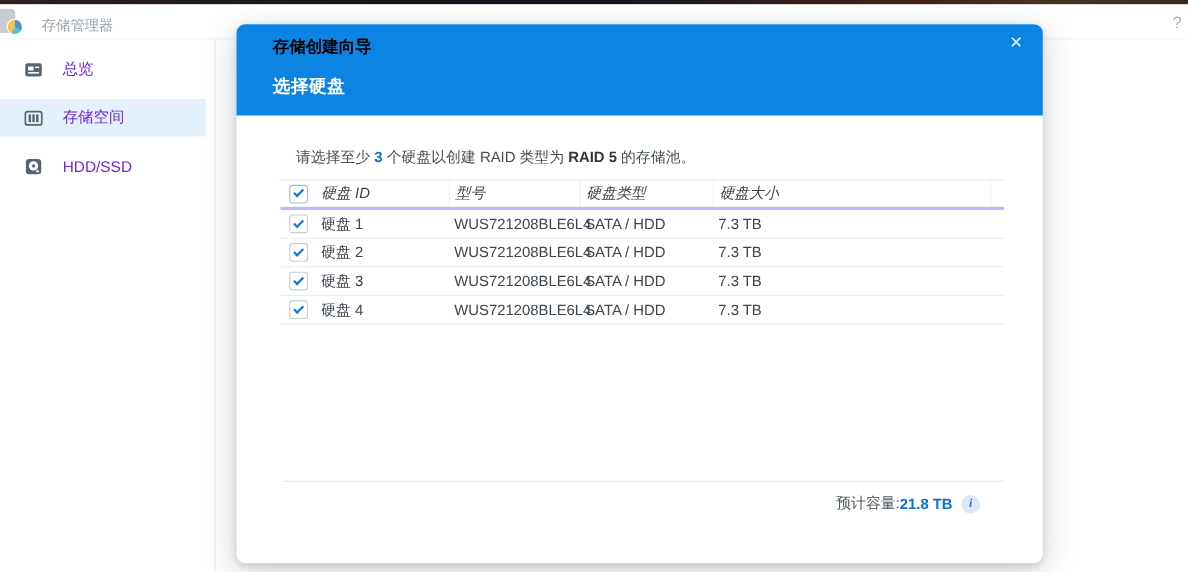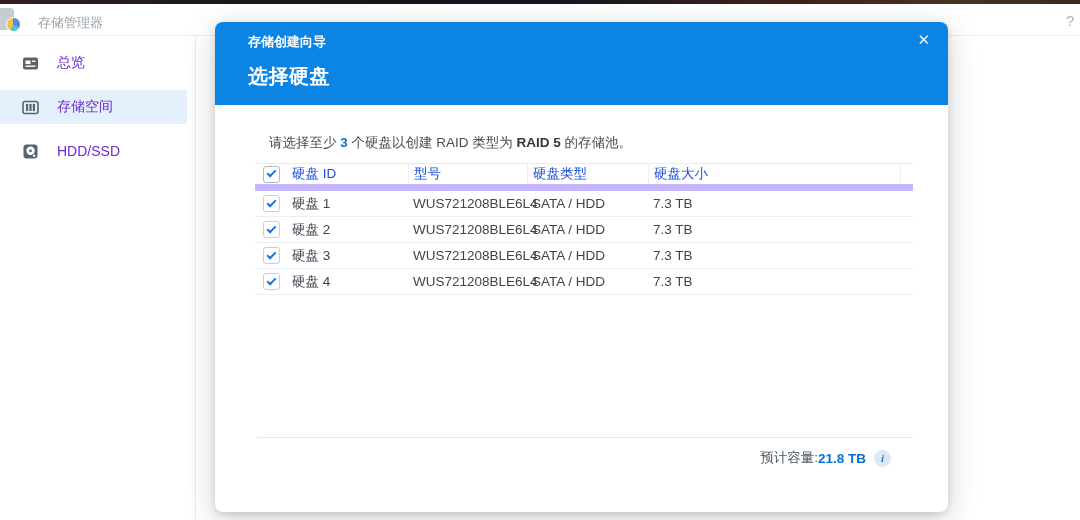--- a/index.html
+++ b/index.html
@@ -61,48 +61,48 @@
   .dialog{
     position:absolute; left:215px; top:22px; width:733px; height:490px;
     background:#fff; border-radius:8px;
     box-shadow:0 8px 30px rgba(40,50,60,.22), 0 2px 6px rgba(40,50,60,.15);
   }
   .dlg-header{
     position:relative; height:83px; background:#0b84e4;
     border-radius:8px 8px 0 0; color:#fff;
   }
   .dlg-title{
-    position:absolute; left:33px; top:11px; font-size:13px; font-weight:bold; color:#ffffff;
+    position:absolute; left:33px; top:11px; font-size:15px; font-weight:bold; color:#000000;
   }
   .dlg-close{
     position:absolute; right:18px; top:8px; font-size:15px; font-weight:bold;
     color:#e8f2fc; cursor:pointer; line-height:20px;
   }
   .dlg-heading{
-    position:absolute; left:33px; bottom:15px; font-size:20px; font-weight:bold; letter-spacing:.5px;margin-top:47px;
+    position:absolute; left:33px; bottom:15px; font-size:16px; font-weight:bold; letter-spacing:.5px;margin-top:47px;
   }
   .dlg-body{ position:relative; height:407px; }
 
   .instruction{
     position:absolute; left:40px; top:29px; font-size:13.5px; color:#454e56;margin-left:14px;
   }
   .instruction .num{ color:#0a6fd4; font-weight:bold; }
   .instruction .raid{ color:#30383f; font-weight:bold; }
 
   
   .disk-table{
     position:absolute; left:40px; top:58px; width:658px;
     border-top:1px solid #e7edf3;
   }
   .t-row{
     display:grid; grid-template-columns:32px 121px 119px 121px 252px 13px;
     align-items:center; height:26px; border-bottom:1px solid #e9eef4;
     font-size:13.5px; color:#3d454d;
   }
-  .t-row.header{ height:27px; color:#1d4ed8; border-bottom:7px solid #c4b5fd; }
+  .t-row.header{ height:27px; color:#404040; border-bottom:3px solid #c4b5fd;font-style:italic; }
   .t-row.header .cell{ border-left:1px solid #eceff3; height:100%; display:flex; align-items:center; }
   .t-row.header .cell.first{ border-left:none; }
   .cell{ padding-left:5px; }
   .cell.cb{ padding-left:0; display:flex; justify-content:center; }
 
   .checkbox{
     width:17px; height:17px; border-radius:3px; background:#fff;
     border:1px solid #c3cfd9; position:relative; cursor:pointer;
   }
   .t-row.header .checkbox{ border-color:#adbbc8; }

